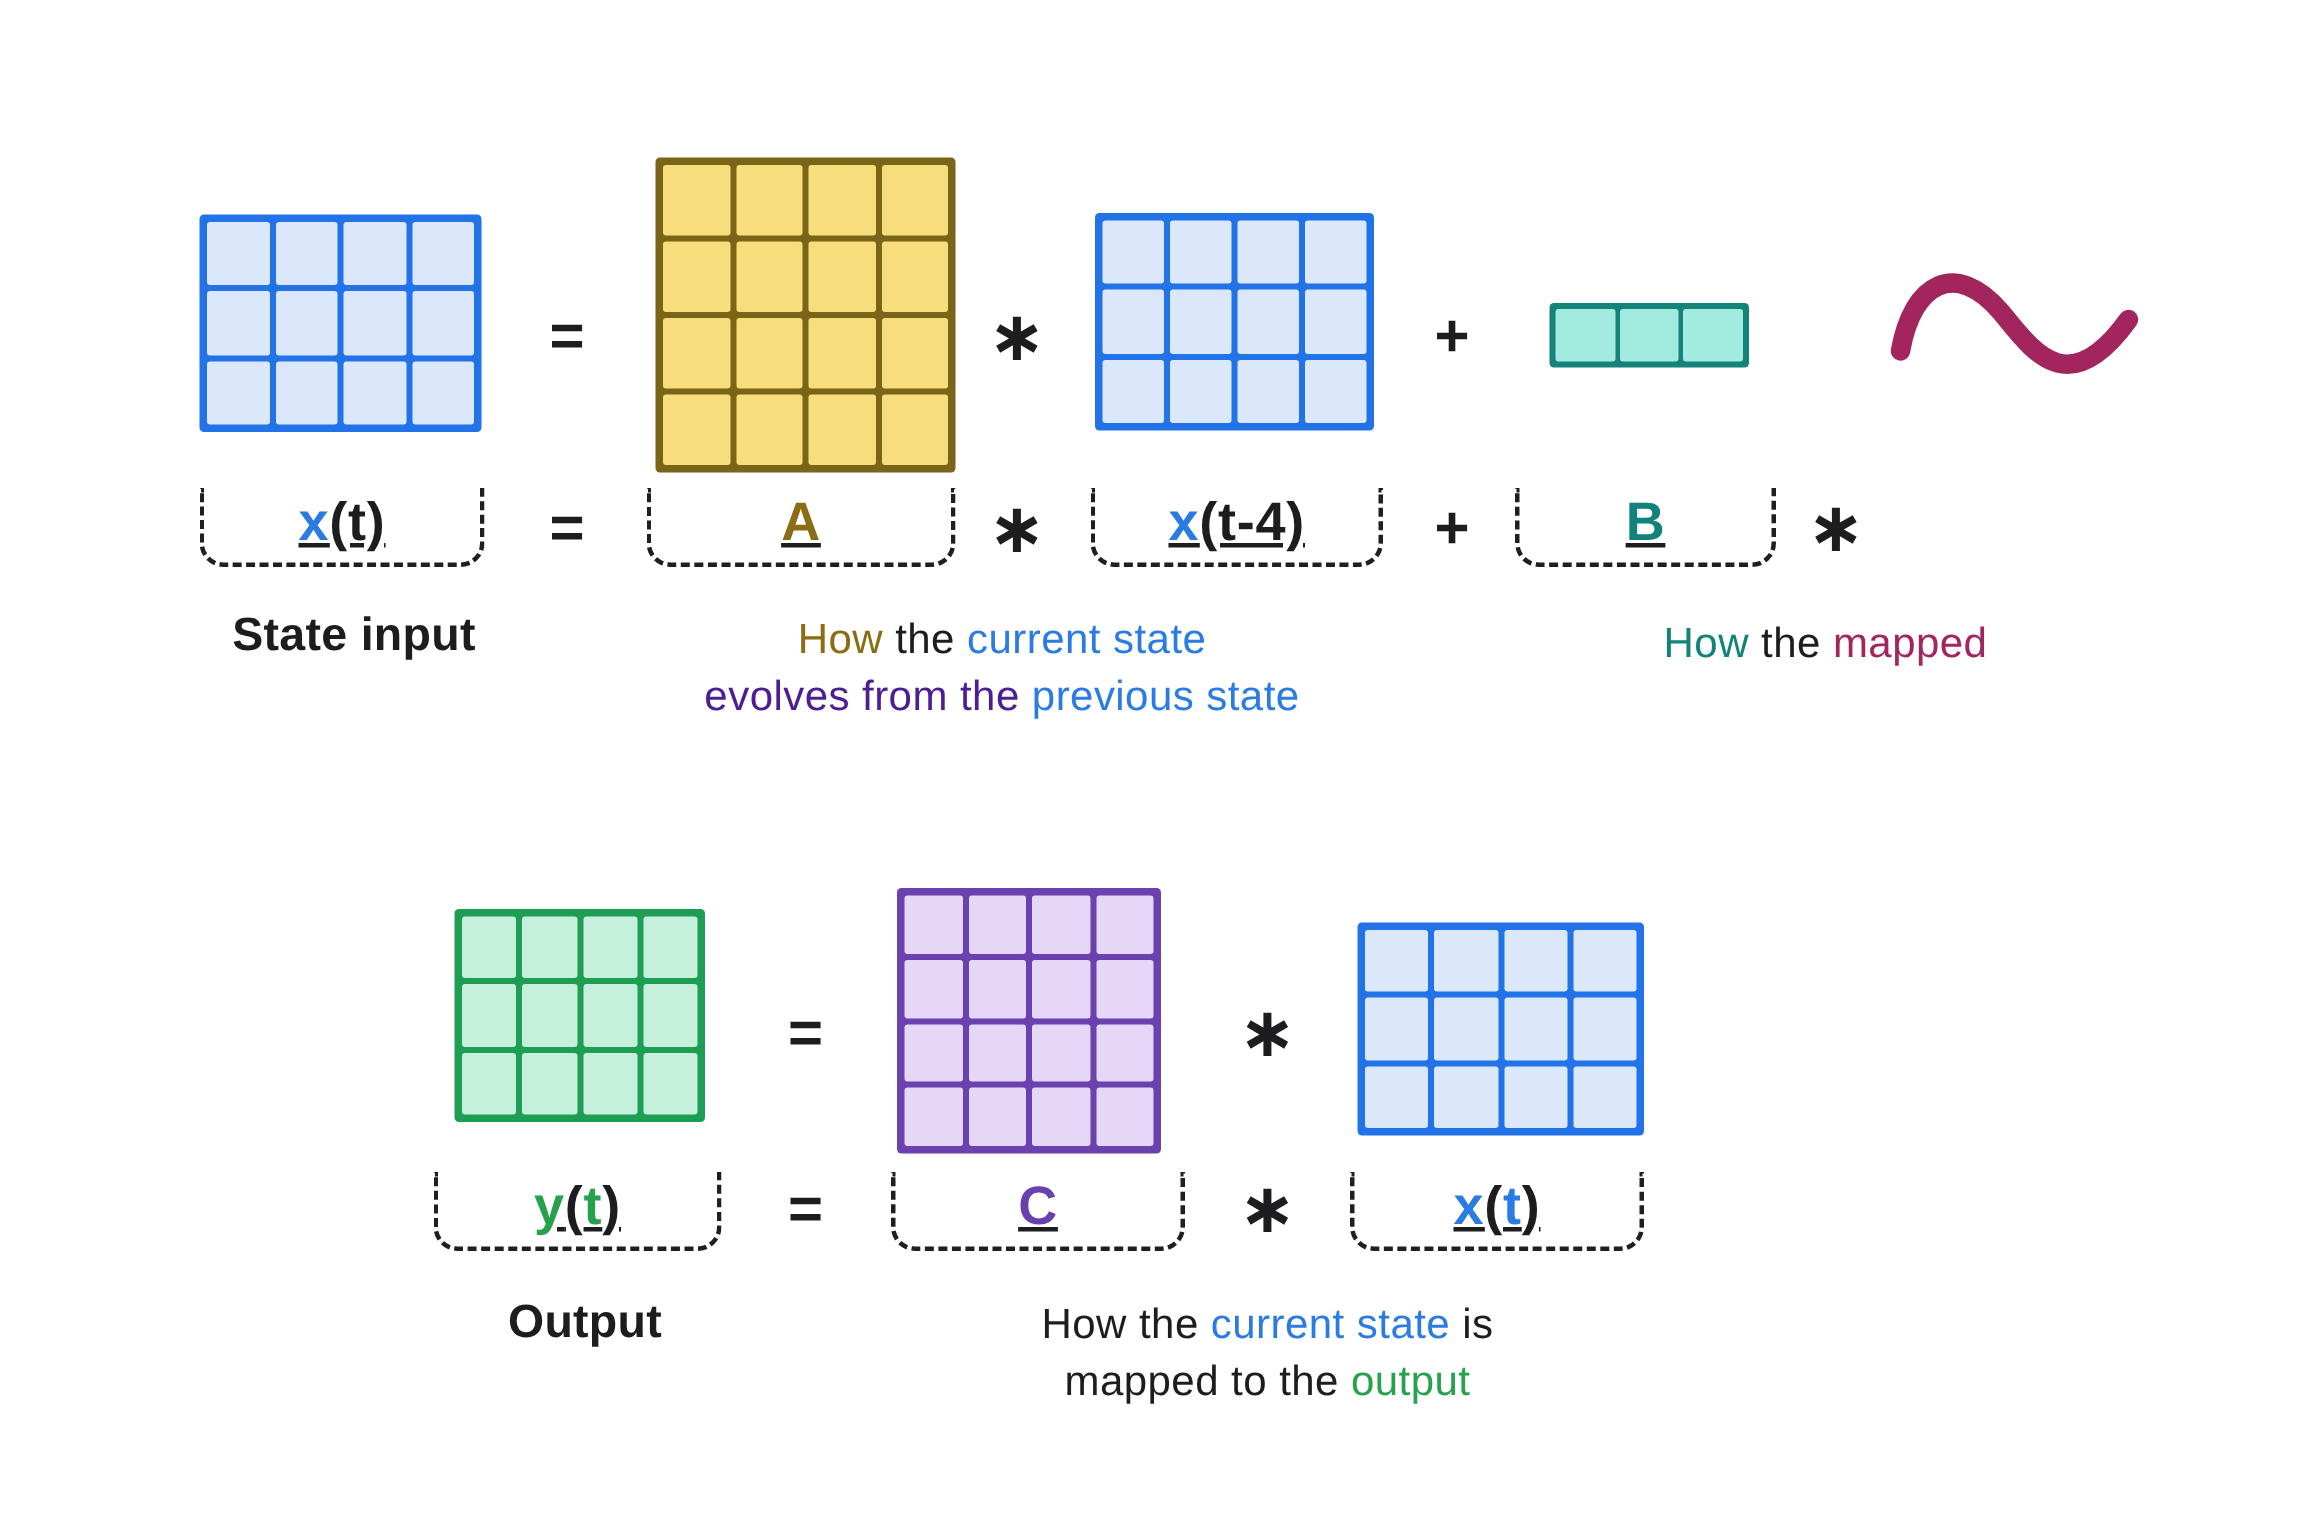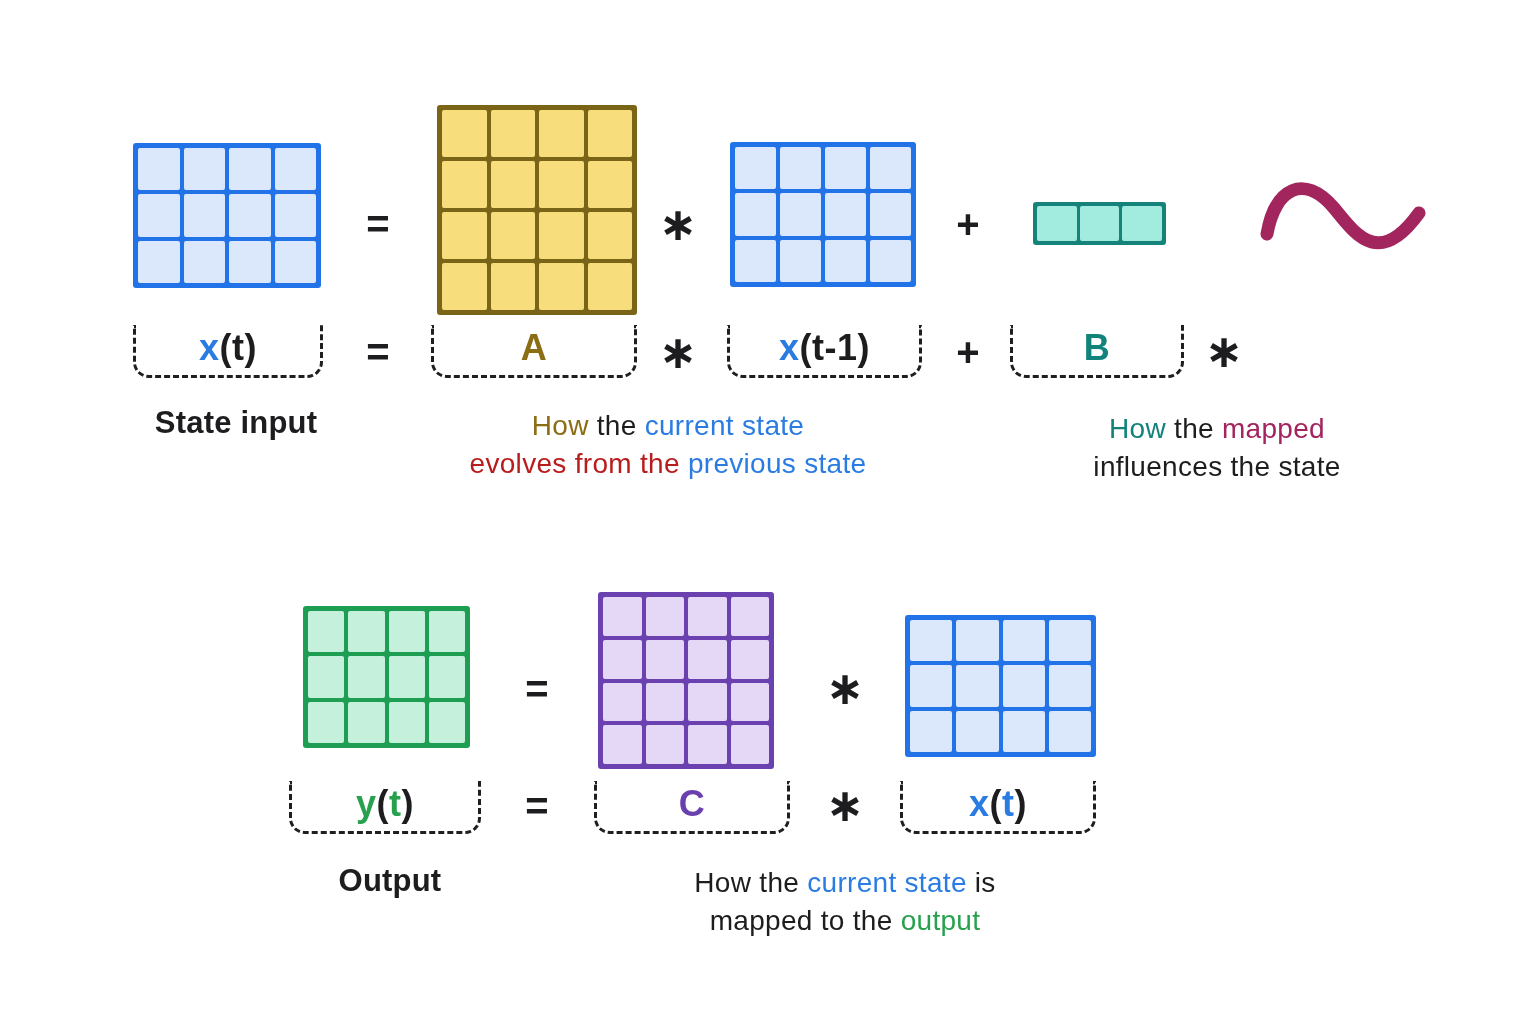--- a/index.html
+++ b/index.html
@@ -12,21 +12,21 @@
   .matrix .mgrid{display:grid;width:100%;height:100%;gap:4px;}
   .matrix.thin{padding:4px;}
   .matrix.thin .mgrid{gap:3px;}
   .mcell{border-radius:2px;}
   
   .dashbox{
     position:absolute;box-sizing:border-box;
     border:3px dashed #1f1f1f;border-top:none;border-radius:0 0 16px 16px;
     display:flex;align-items:center;justify-content:center;padding-bottom:4px;
   }
-  .eqlabel{font-weight:700;font-size:36px;letter-spacing:0.5px;white-space:nowrap;}
+  .eqlabel{font-weight:700;font-size:36px;letter-spacing:0.5px;white-space:nowrap;text-decoration:underline;}
   
   .op{position:absolute;transform:translate(-50%,-50%);font-weight:700;font-size:40px;color:#1d1d1f;line-height:1;}
   .op-ast{font-size:46px;font-family:"DejaVu Sans",sans-serif;}
   
   .caption{position:absolute;transform:translateX(-50%);white-space:nowrap;text-align:center;
            font-size:28px;letter-spacing:0.3px;line-height:38px;}
   .caption-bold{font-weight:700;font-size:31px;letter-spacing:0.2px;}
   .sig{position:absolute;}
 </style>
 </head>
@@ -109,33 +109,32 @@
 
   <div class="dashbox" style="left:133px;top:325px;width:190px;height:53px">
     <span class="eqlabel"><span style="color: rgb(43, 124, 226);">x</span><span style="color: rgb(29, 29, 31);">(t)</span></span>
   </div>
   <span class="op" style="left:378px;top:352px">=</span>
   <div class="dashbox" style="left:431px;top:325px;width:206px;height:53px">
     <span class="eqlabel"><span style="color: rgb(138, 109, 20);">A</span></span>
   </div>
   <span class="op op-ast" style="left:678px;top:352px">∗</span>
   <div class="dashbox" style="left:727px;top:325px;width:195px;height:53px">
-    <span class="eqlabel"><span style="color: rgb(43, 124, 226);">x</span><span style="color: rgb(29, 29, 31);">(t-1)</span></span>
+    <span class="eqlabel"><span style="color: rgb(43, 124, 226);">x</span><span style="color: rgb(29, 29, 31);">(t-4)</span></span>
   </div>
   <span class="op" style="left:968px;top:352px">+</span>
   <div class="dashbox" style="left:1010px;top:325px;width:174px;height:53px">
     <span class="eqlabel"><span style="color: rgb(18, 131, 122);">B</span></span>
   </div>
   <span class="op op-ast" style="left:1224px;top:351px">∗</span>
 
   <div class="caption caption-bold" style="left:236px;top:404px">State input</div>
   <div class="caption" style="left:668px;top:407px"><span style="color: rgb(138, 109, 20);">How</span><span style="color: rgb(29, 29, 31);"> the </span><span style="color: rgb(43, 124, 226);">current state</span></div>
-  <div class="caption" style="left:668px;top:445px"><span style="color: #b91c1c;">evolves from the </span><span style="color: rgb(43, 124, 226);">previous state</span></div>
+  <div class="caption" style="left:668px;top:445px"><span style="color: #4c1d95;">evolves from the </span><span style="color: rgb(43, 124, 226);">previous state</span></div>
   <div class="caption" style="left:1217px;top:410px"><span style="color: rgb(18, 131, 122);">How</span><span style="color: rgb(29, 29, 31);"> the </span><span style="color: rgb(162, 37, 96);">mapped</span></div>
-  <div class="caption" style="left:1217px;top:448px"><span style="color: rgb(29, 29, 31);">influences the state</span></div>
 
   <div class="matrix" style="left: 303px; top: 606px; width: 167px; height: 142px; background: rgb(30, 158, 83);">
       <div class="mgrid" style="grid-template-columns: repeat(4, 1fr); grid-template-rows: repeat(3, 1fr);">
         <div class="mcell" style="background: rgb(196, 240, 220);"></div>
         <div class="mcell" style="background: rgb(196, 240, 220);"></div>
         <div class="mcell" style="background: rgb(196, 240, 220);"></div>
         <div class="mcell" style="background: rgb(196, 240, 220);"></div>
         <div class="mcell" style="background: rgb(196, 240, 220);"></div>
         <div class="mcell" style="background: rgb(196, 240, 220);"></div>
         <div class="mcell" style="background: rgb(196, 240, 220);"></div>

